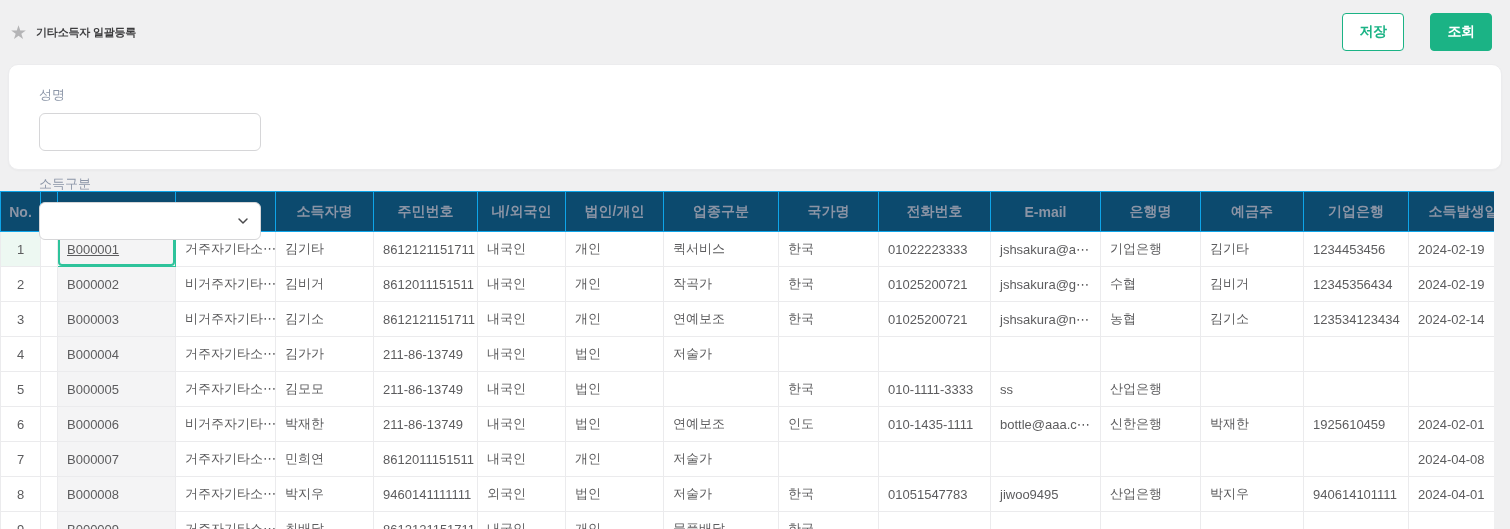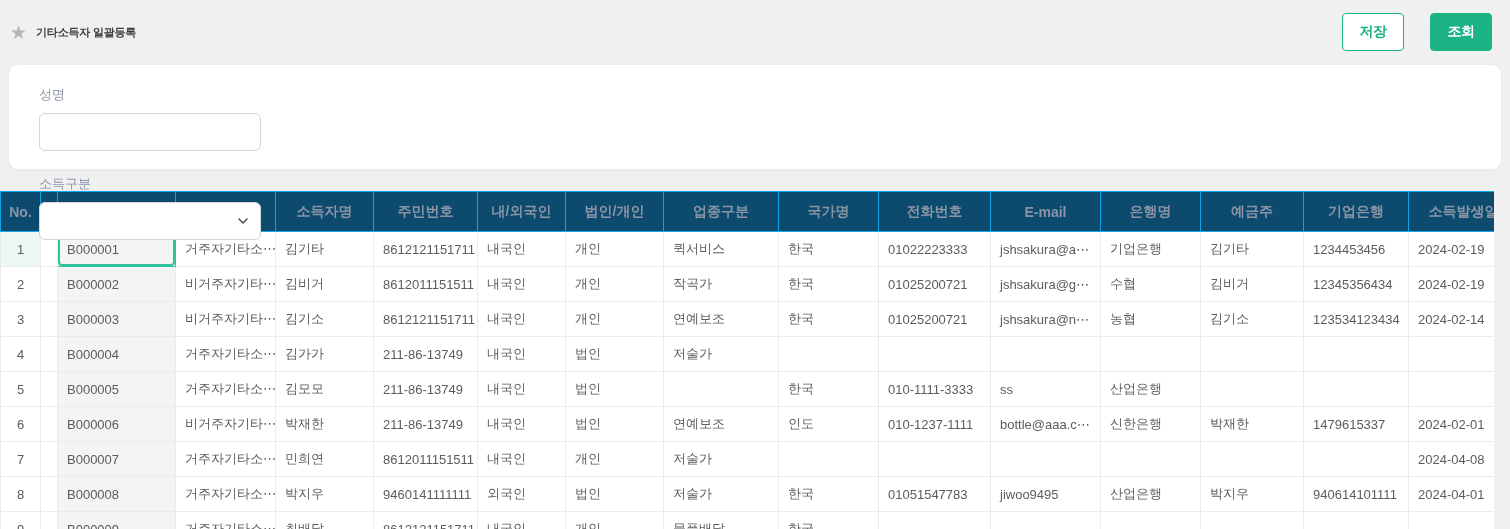--- a/index.html
+++ b/index.html
@@ -41,21 +41,21 @@
   
   .grid-wrap { margin-top: 21px; width: 1494px; overflow: hidden; background: #fff; }
   table { border-collapse: collapse; table-layout: fixed; width: 1518px; }
   th { height: 40px; background: #0c4a6e; color: #8b94a5; font-size: 14px; font-weight: 600;
        border: 1px solid #0ea5e9; padding: 0 3px; white-space: nowrap; overflow: hidden; }
   td { height: 35px; border: 1px solid #ebebed; font-size: 13px; color: #5c5c5e;
        padding: 0 9px; white-space: nowrap; overflow: hidden; background: #fff; }
   td.center { text-align: center; padding: 0 2px; }
   td.shaded { background: #f4f4f5; }
   td.sel-no { background: #edf8f2; }
-  td.focused { box-shadow: inset 0 0 0 2px #2ec39b; border: 1px solid #2ec39b; border-radius: 4px; }
+  td.focused { box-shadow: inset 0 0 0 2px #2ec39b; border: 1px solid #2ec39b; border-radius: 4px; text-decoration: underline; }
   svg { display: block; }
 </style>
 </head>
 <body>
 
 <header class="topbar">
   <span class="star">★</span>
   <h1 class="page-title">기타소득자 일괄등록</h1>
   <div class="actions">
     <button class="btn btn-outline">저장</button>
@@ -222,25 +222,25 @@
           <td class="center">6</td>
           <td class="center"></td>
           <td class="shaded">B000006</td>
           <td>비거주자기타⋯</td>
           <td>박재한</td>
           <td>211-86-13749</td>
           <td>내국인</td>
           <td>법인</td>
           <td>연예보조</td>
           <td>인도</td>
-          <td>010-1237-1111</td>
+          <td>010-1435-1111</td>
           <td>bottle@aaa.c⋯</td>
           <td>신한은행</td>
           <td>박재한</td>
-          <td>1479615337</td>
+          <td>1925610459</td>
           <td>2024-02-01</td>
         </tr>
         <tr>
           <td class="center">7</td>
           <td class="center"></td>
           <td class="shaded">B000007</td>
           <td>거주자기타소⋯</td>
           <td>민희연</td>
           <td>8612011151511</td>
           <td>내국인</td>

